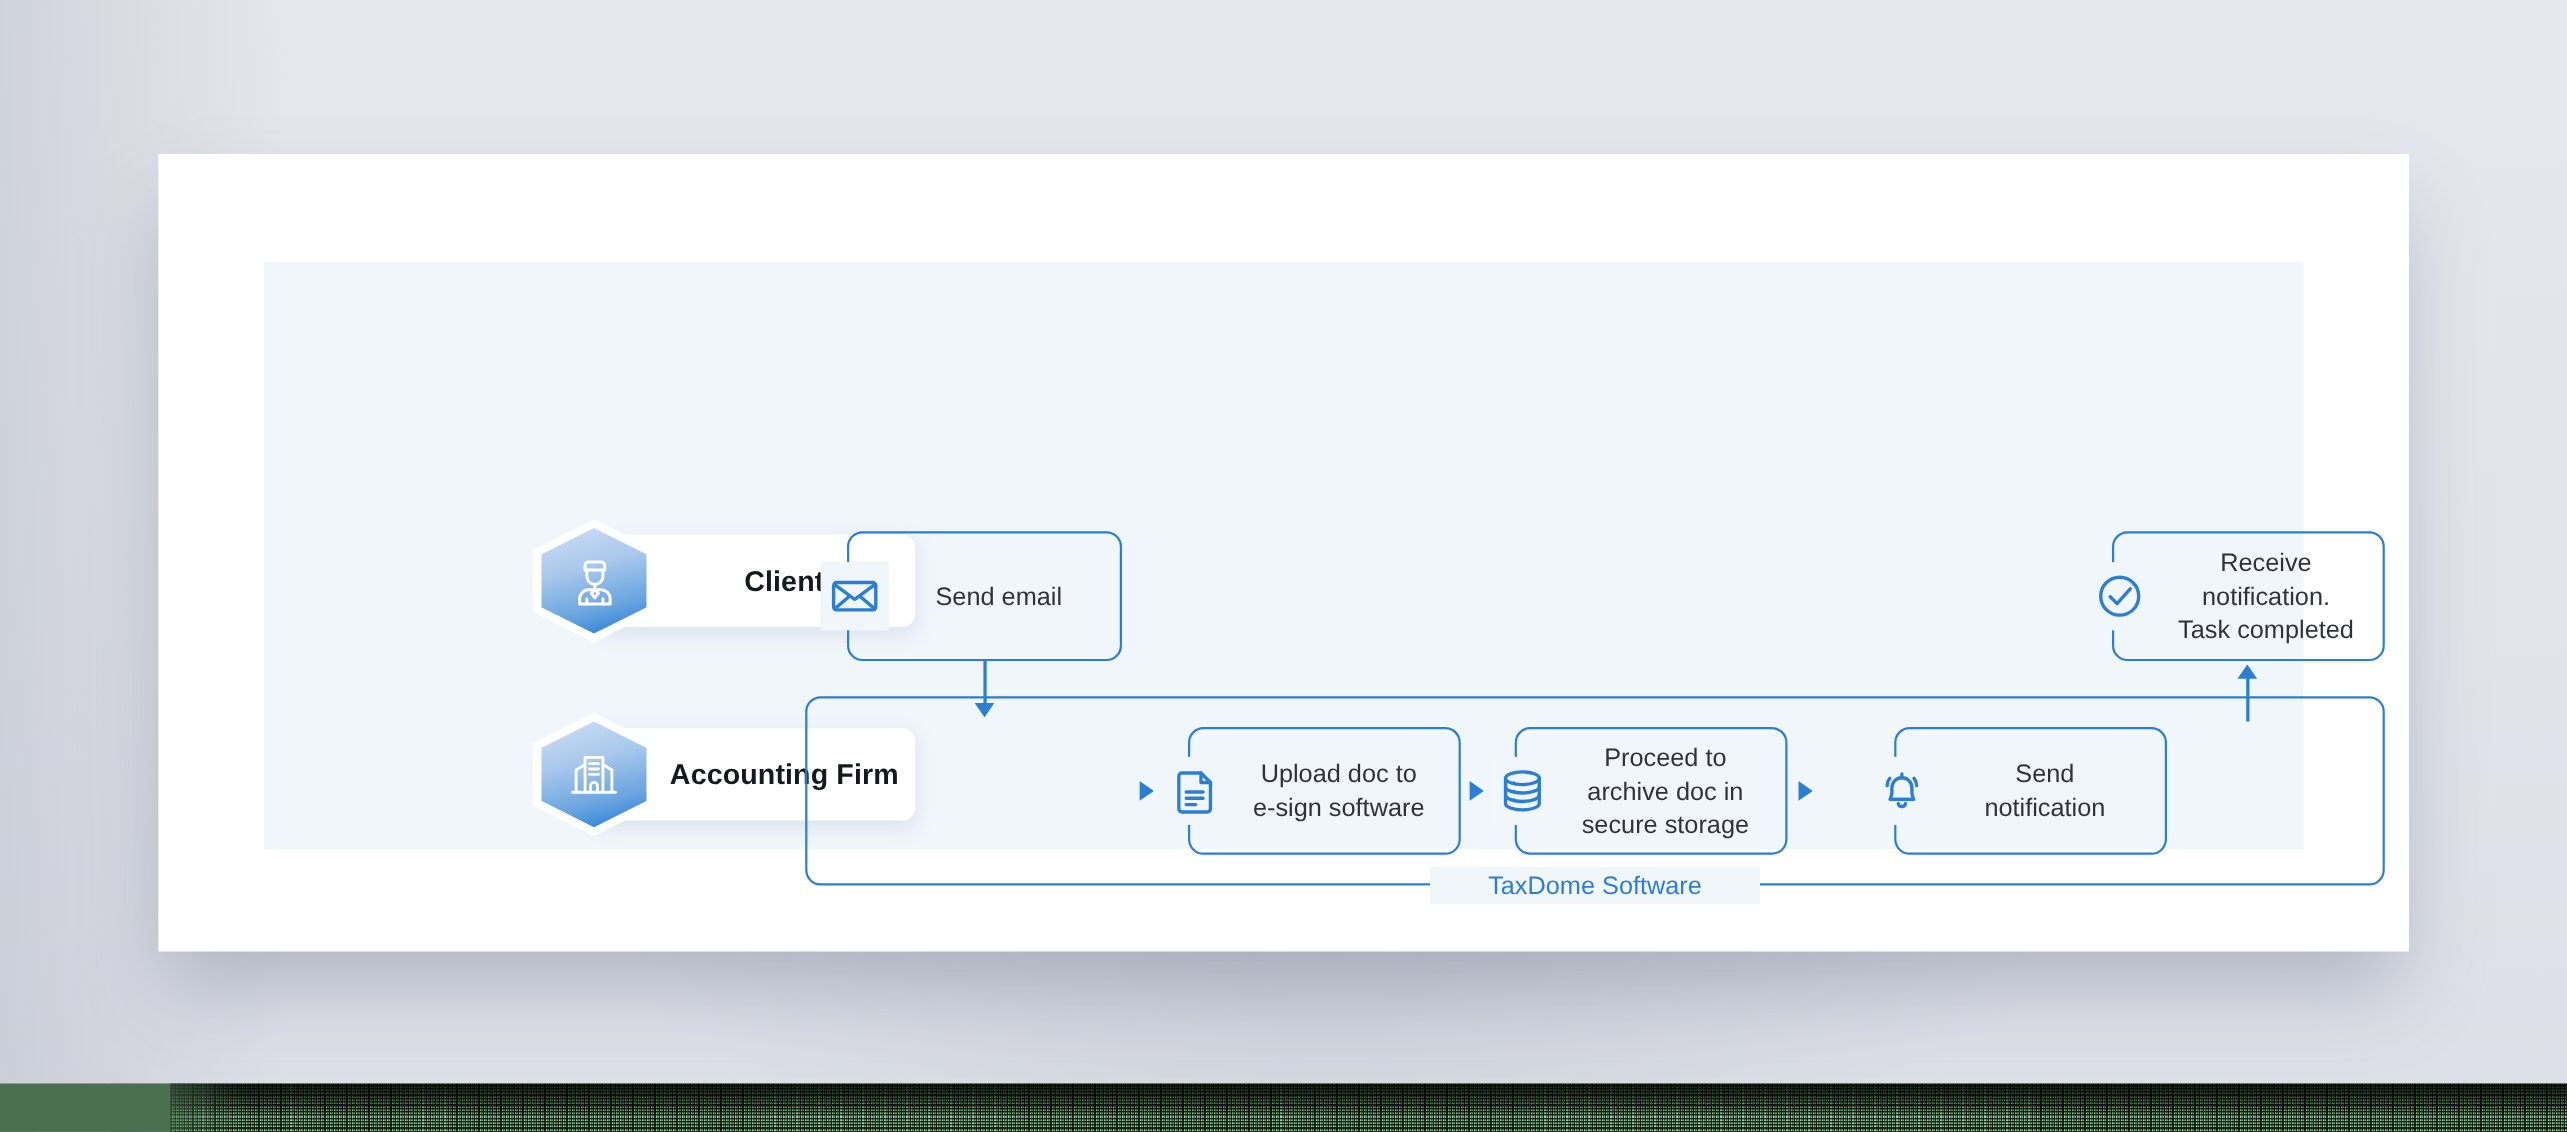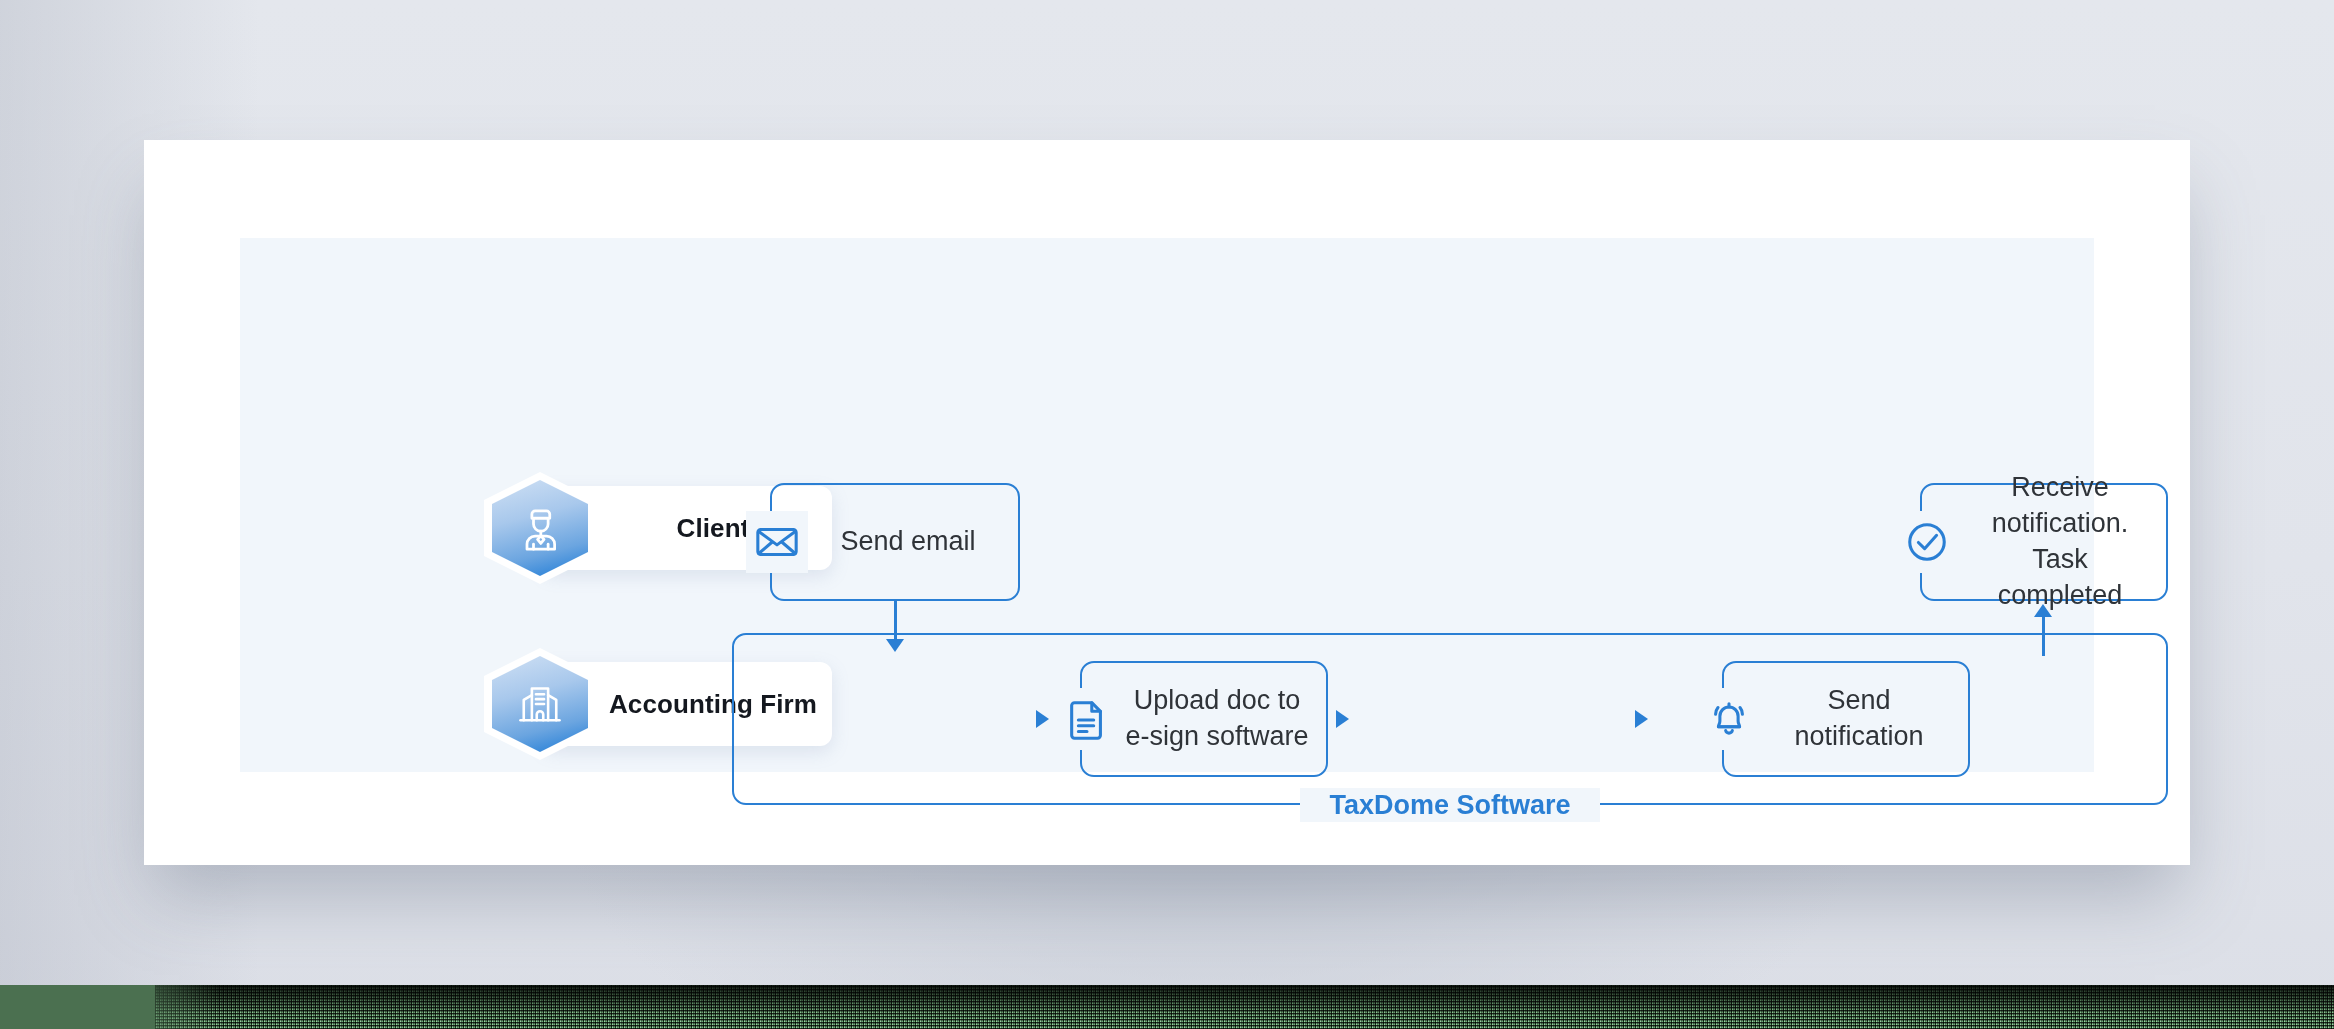--- a/index.html
+++ b/index.html
@@ -164,21 +164,21 @@
     display: flex;
     align-items: center;
     justify-content: center;
     background: #f1f6fb;
     z-index: 5;
   }
   .node .node-icon svg { width: 46px; height: 46px; display: block; }
   .node .node-text {
     flex: 1;
     text-align: center;
-    font-size: 27px;
+    font-size: 23px;
     line-height: 1.33;
     color: #2f3338;
     padding: 0 14px 0 40px;
     white-space: pre-line;
   }
 
   
   #node-send-email { left: 530px; top: 245px; width: 250px; height: 118px; justify-content: center; }
 
   
@@ -213,22 +213,22 @@
   }
   #taxdome-caption {
     position: absolute;
     left: 50%;
     transform: translateX(-50%);
     bottom: -17px;
     height: 34px;
     display: flex;
     align-items: center;
     justify-content: center;
-    font-size: 27px;
-    font-weight: 700;
+    font-size: 23px;
+    font-weight: 400;
     color: #2a7fd4;
     white-space: nowrap;
     z-index: 3;
   }
 
   
   .inner-node { top: 28px; height: 116px; }
   #node-receive-email   { left: 38px;  width: 250px; }
   #node-upload-doc      { left: 348px; width: 248px; }
   #node-archive-doc     { left: 645px; width: 248px; }
@@ -361,20 +361,34 @@
               <path d="M29 7v9h9"></path>
               <path d="M15 25h16M15 31h16M15 37h9"></path>
             </svg>
           </span>
           <span class="node-text">Upload doc to
 e-sign software</span>
         </div>
 
         <div class="arrow-h" style="left:604px; top:77px;"></div>
 
+        <div class="node inner-node" id="node-archive-doc">
+          <span class="node-icon">
+            <svg viewBox="0 0 48 48" fill="none" stroke="#2a7fd4" stroke-width="3.2" stroke-linecap="round" stroke-linejoin="round">
+              <ellipse cx="24" cy="12" rx="16" ry="6"></ellipse>
+              <path d="M8 12v24c0 3.3 7.2 6 16 6s16-2.7 16-6V12"></path>
+              <path d="M8 20c0 3.3 7.2 6 16 6s16-2.7 16-6"></path>
+              <path d="M8 28c0 3.3 7.2 6 16 6s16-2.7 16-6"></path>
+              <path d="M16 16.5v.01M16 24.5v.01M16 32.5v.01"></path>
+            </svg>
+          </span>
+          <span class="node-text">Proceed to
+archive doc in
+secure storage</span>
+        </div>
 
         <div class="arrow-h" style="left:903px; top:77px;"></div>
 
         <div class="node inner-node" id="node-send-notif">
           <span class="node-icon">
             <svg viewBox="0 0 48 48" fill="none" stroke="#2a7fd4" stroke-width="3.2" stroke-linecap="round" stroke-linejoin="round">
               <path d="M13 32c0-2 1.5-3 1.5-6v-5a9.5 9.5 0 0 1 19 0v5c0 3 1.5 4 1.5 6z"></path>
               <path d="M13 32h22"></path>
               <path d="M20.5 36a3.6 3.6 0 0 0 7 0"></path>
               <path d="M24 11.5V8"></path>

